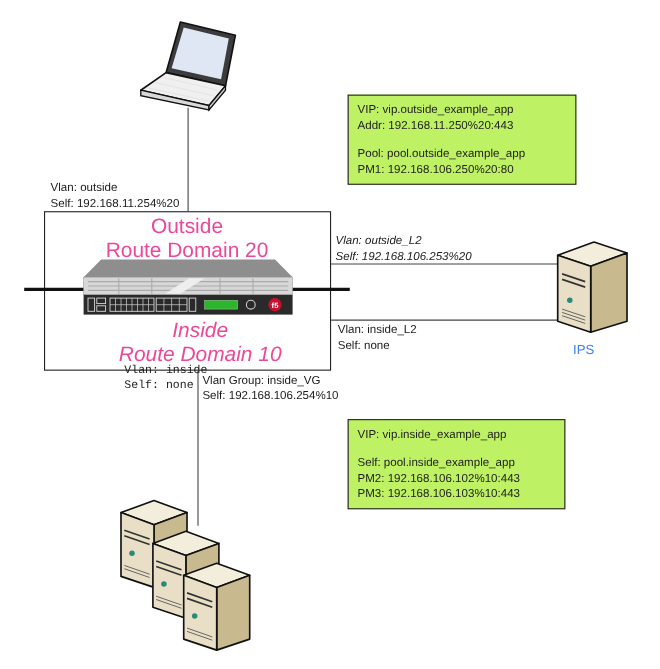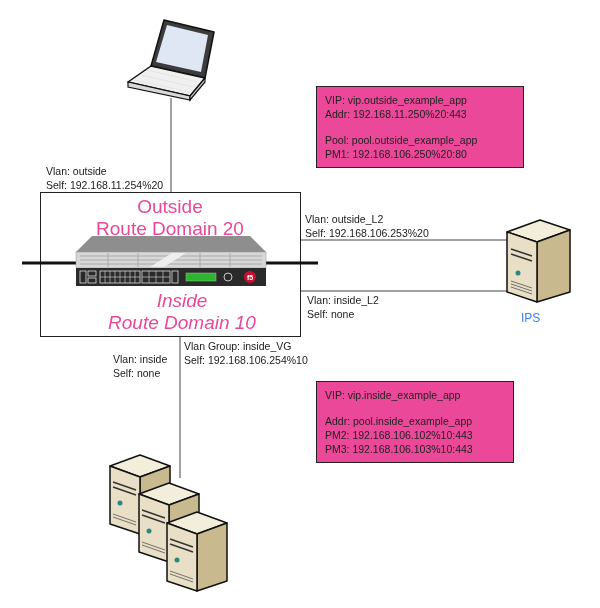--- a/index.html
+++ b/index.html
@@ -2,21 +2,21 @@
 <html><head>
   <meta charset="utf-8">
   <style>
     html, body { margin: 0; padding: 0; background: #ffffff; }
     body { width: 600px; height: 608px; position: relative; overflow: hidden;
            font-family: "Liberation Sans", "DejaVu Sans", sans-serif; color: #222; }
     .lbl { position: absolute; font-size: 10.5px; line-height: 14px; white-space: nowrap; color: #1a1a1a; }
     .lbl div { height: 14px; }
     .rd { position: absolute; width: 260px; text-align: center; font-size: 19px; line-height: 22px; color: #ec4899; }
     .box { position: absolute; border: 1.5px solid #222; background: #fff; }
-    .infobox { position: absolute; border: 1.5px solid #222; background: #ec4899; padding: 6px 8px; font-size: 10.5px; line-height: 14px; }
+    .infobox { position: absolute; border: 1.5px solid #222; background: #bef264; padding: 6px 8px; font-size: 10.5px; line-height: 14px; }
     .infobox .gap { height: 12px; }
     svg { position: absolute; left: 0; top: 0; }
     .ips-label { position: absolute; font-size: 12px; color: #3b82f6; }
   </style>
 </head>
 <body>
 
 <svg width="600" height="608">
   <line x1="171" y1="98" x2="171" y2="193" stroke="#444" stroke-width="1"></line>
   <line x1="180" y1="336" x2="180" y2="478" stroke="#444" stroke-width="1"></line>
@@ -140,29 +140,29 @@
 </div>
 <div class="rd" style="left:52px; top:290px;font-style:italic;">
   <div>Inside</div>
   <div>Route Domain 10</div>
 </div>
 
 <div class="lbl" style="left:46px; top:164px;">
   <div>Vlan: outside</div>
   <div>Self: 192.168.11.254%20</div>
 </div>
-<div class="lbl" style="left:305px; top:212px;">
+<div class="lbl" style="left:305px; top:212px;font-style:italic;">
   <div>Vlan: outside_L2</div>
   <div>Self: 192.168.106.253%20</div>
 </div>
 <div class="lbl" style="left:307px; top:293px;">
   <div>Vlan: inside_L2</div>
   <div>Self: none</div>
 </div>
-<div class="lbl" style="left:113px; top:352px;">
+<div class="lbl" style="left:113px; top:330px;font-family:Liberation Mono, monospace;">
   <div>Vlan: inside</div>
   <div>Self: none</div>
 </div>
 <div class="lbl" style="left:184px; top:339px;">
   <div>Vlan Group: inside_VG</div>
   <div>Self: 192.168.106.254%10</div>
 </div>
 
 <div class="ips-label" style="left:521px; top:311px;">IPS</div>
 
@@ -170,16 +170,16 @@
   <div>VIP: vip.outside_example_app</div>
   <div>Addr: 192.168.11.250%20:443</div>
   <div class="gap"></div>
   <div>Pool: pool.outside_example_app</div>
   <div>PM1: 192.168.106.250%20:80</div>
 </div>
 
 <div class="infobox" style="left:316px; top:381px; width:180px;">
   <div>VIP: vip.inside_example_app</div>
   <div class="gap"></div>
-  <div>Addr: pool.inside_example_app</div>
+  <div>Self: pool.inside_example_app</div>
   <div>PM2: 192.168.106.102%10:443</div>
   <div>PM3: 192.168.106.103%10:443</div>
 </div>
 
 </body></html>

